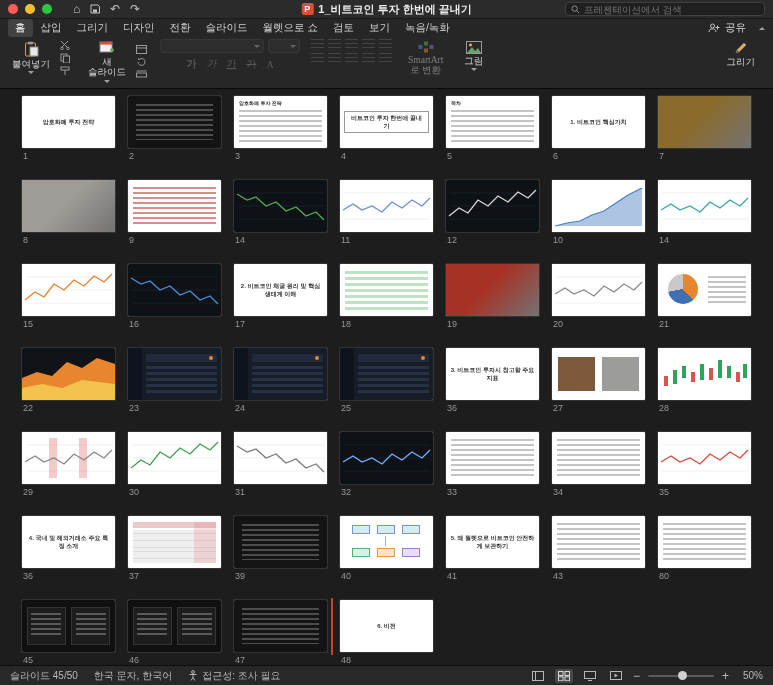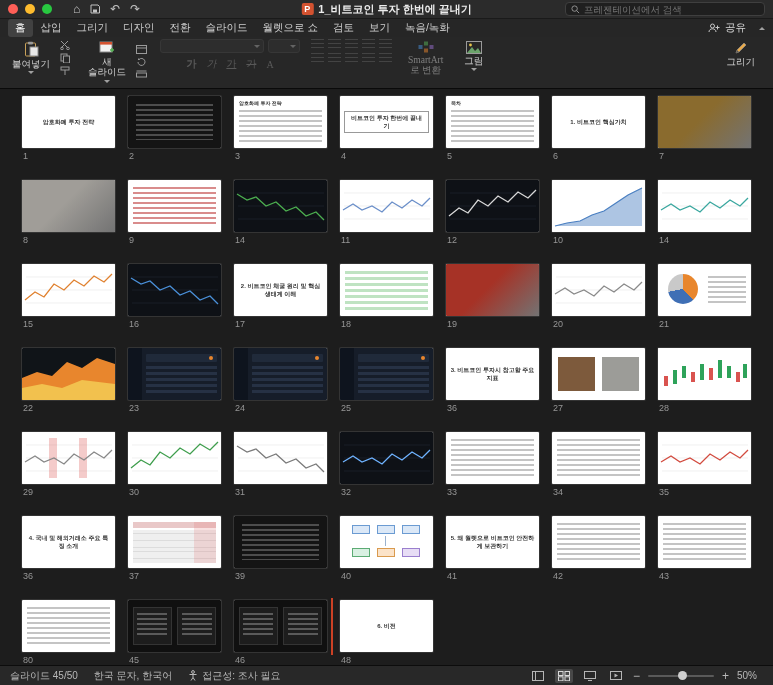--- a/index.html
+++ b/index.html
@@ -73,21 +73,21 @@
     border-top:1px solid #0c0c0c; display:flex; align-items:center; padding:0 10px; gap:16px;
     font-size:10px; color:#b8b8b8; }
   .sb-item { display:flex; align-items:center; gap:4px; background:none; border:none; color:#b8b8b8;
     font-size:10px; font-family:inherit; }
   .sb-right { margin-left:auto; display:flex; align-items:center; gap:8px; }
   .viewbtn { background:none; border:none; padding:2px 3px; border-radius:2px; display:flex; align-items:center; }
   .viewbtn.active { background:#484848; }
   .zoom-track { position:relative; width:66px; height:2px; background:#5a5a5a; border-radius:1px; }
   .zoom-knob { position:absolute; top:-3.5px; left:45%; width:9px; height:9px; border-radius:50%; background:#cfcfcf; }
   .zbtn { background:none; border:none; color:#b8b8b8; font-size:12px; font-family:inherit; line-height:1; }
-  .zoom-label { min-width:26px; }
+  .zoom-label { min-width:26px; text-align:right; }
 </style>
 </head>
 <body>
 
 <div class="app">
 
   <div class="titlebar">
     <span class="tlight tl-red"></span>
     <span class="tlight tl-yellow"></span>
     <span class="tlight tl-green"></span>
@@ -682,26 +682,20 @@
         <div class="cell">
           <div class="thumb">
             <div class="tt">5. 왜 월렛으로 비트코인 안전하게 보관하기</div>
           </div>
           <div class="num">41</div>
         </div>
         <div class="cell">
           <div class="thumb">
             <div class="dl" style="top:7px;background:repeating-linear-gradient(to bottom, #c4c4c4 0 1.6px, transparent 1.6px 5px)"></div>
           </div>
-          <div class="num">42</div>
-        </div>
-        <div class="cell">
-          <div class="thumb">
-            <div class="dl" style="top:7px;background:repeating-linear-gradient(to bottom, #c4c4c4 0 1.6px, transparent 1.6px 5px)"></div>
-          </div>
           <div class="num">43</div>
         </div>
         <div class="cell">
           <div class="thumb">
             <div class="dl" style="top:7px;background:repeating-linear-gradient(to bottom, #c4c4c4 0 1.6px, transparent 1.6px 5px)"></div>
           </div>
           <div class="num">80</div>
         </div>
         <div class="cell">
           <div class="thumb">
@@ -715,20 +709,27 @@
         </div>
         <div class="cell">
           <div class="thumb">
             <div class="fill" style="background:#101010"></div>
             <div style="position:absolute;left:5px;top:7px;width:39px;height:38px;background:#1d1d1d;border:1px solid #343434"></div>
             <div style="position:absolute;right:5px;top:7px;width:39px;height:38px;background:#1d1d1d;border:1px solid #343434"></div>
             <div style="position:absolute;left:9px;width:30px;top:13px;bottom:14px;background:repeating-linear-gradient(to bottom, #5a5a5a 0 1.6px, transparent 1.6px 5px)"></div>
             <div style="position:absolute;right:9px;width:30px;top:13px;bottom:14px;background:repeating-linear-gradient(to bottom, #5a5a5a 0 1.6px, transparent 1.6px 5px)"></div>
           </div>
           <div class="num">46</div>
+        </div>
+        <div class="cell">
+          <div class="thumb">
+            <div class="fill" style="background:#141414"></div>
+            <div class="dl" style="left:8px;right:8px;top:8px;bottom:8px;background:repeating-linear-gradient(to bottom, #4d4d4d 0 1.6px, transparent 1.6px 5px)"></div>
+          </div>
+          <div class="num">47</div>
         </div>
         <div class="cell">
           <div class="thumb">
             <div class="tt">6. 비전</div>
           </div>
           <div class="num">48</div>
         </div>
       </div>
     <div class="insert-line"></div>
   </div>

